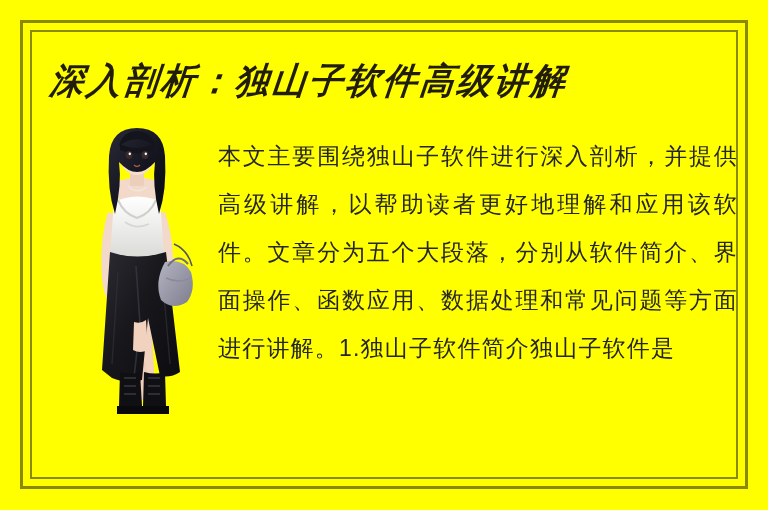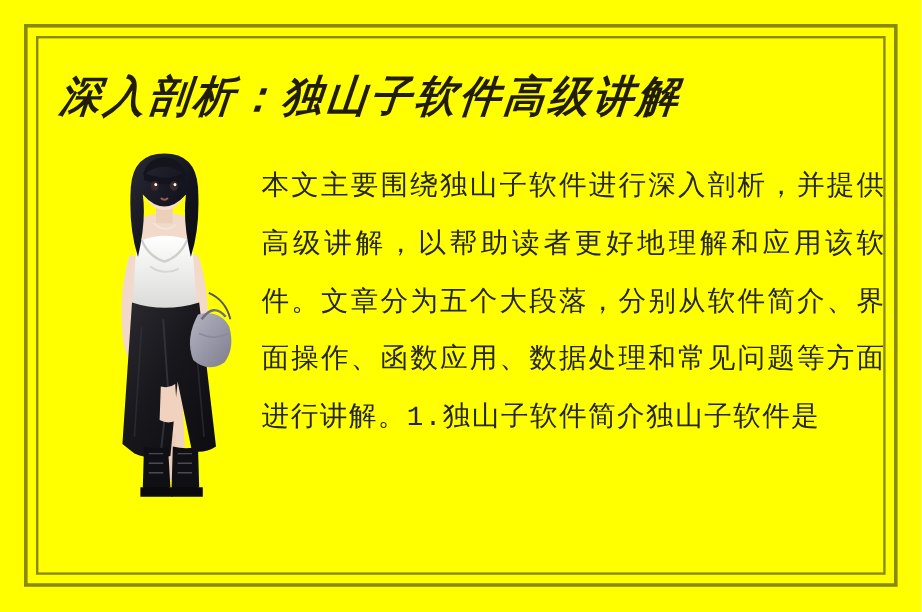--- a/index.html
+++ b/index.html
@@ -71,21 +71,21 @@
   .figure-svg { display: block; width: 150px; height: 292px; }
 
   
   .body-copy {
     position: absolute;
     left: 218px;
     top: 132px;
     width: 520px;
     height: 288px;
     overflow: hidden;
-    font-family: Liberation Mono, monospace;
+    font-family: Liberation Sans, sans-serif;
     font-size: 23px;
     line-height: 48px;
     letter-spacing: 1.2px;
     color: #262626;
     text-align: justify;
     text-justify: inter-character;
     word-break: break-all;
   }
 </style>
 </head>

